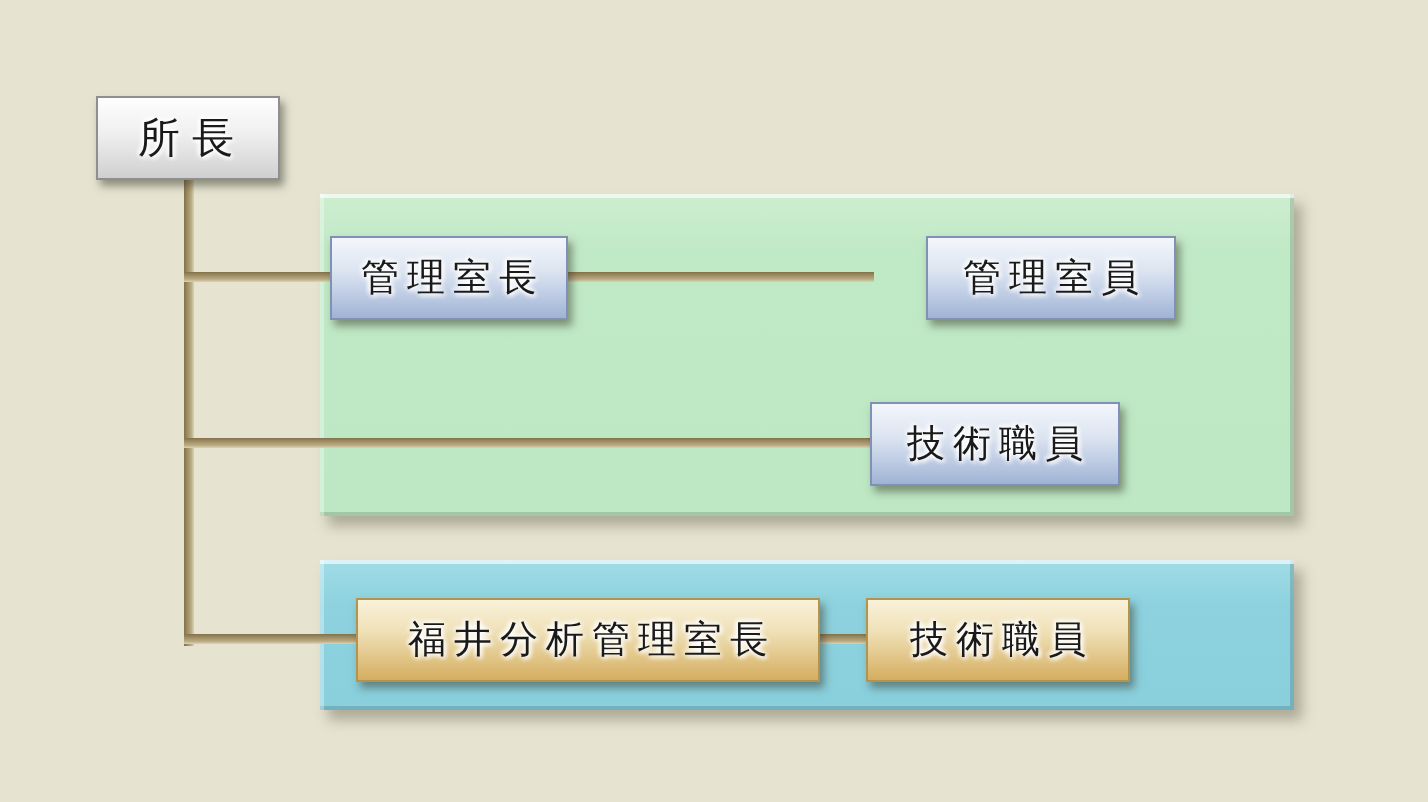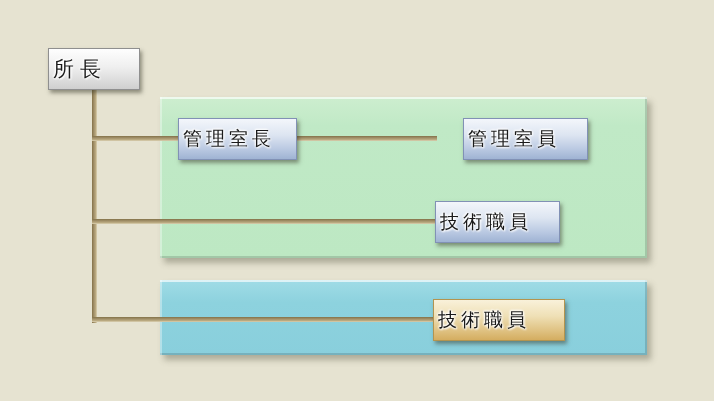--- a/index.html
+++ b/index.html
@@ -42,21 +42,21 @@
     background:linear-gradient(to right,#837249 0%,#a3916a 40%,#b8a87f 70%,#dcd2b4 100%);
   }
   .trunk   {left:92px;top:87px;height:236px;}
   .branch1 {left:92px;top:136px;width:345px;}
   .branch2 {left:92px;top:219px;width:345px;}
   .branch3 {left:92px;top:317px;width:345px;}
   
   .node{
     position:absolute;
     z-index:3;
-    display:flex;align-items:center;justify-content:flex-start;
+    display:flex;align-items:center;justify-content:center;
     color:#1a1a1a;
     letter-spacing:4px;
     font-size:19px;
     font-weight:500;
     text-shadow:0 0 3px #fff,0 0 3px #fff,1px 1px 2px #fff,-1px -1px 2px #fff;
     box-shadow:2px 3px 4px rgba(55,55,40,0.5);
     white-space:nowrap;
   }
   .node span{display:block;text-indent:4px;} 
   .node.root{
@@ -66,21 +66,21 @@
     border:1px solid #8f8f8f;
   }
   .node.blue-node{
     background:linear-gradient(to bottom,#f3f6fb 0%,#dde5f1 40%,#bac9e2 75%,#9fb3d3 100%);
     border:1px solid #8191b5;
   }
   .node.gold-node{
     background:linear-gradient(to bottom,#f9f1da 0%,#efe0b6 40%,#e0c384 75%,#d4ad60 100%);
     border:1px solid #b3944f;
   }
-  .n-admin-chief {left:178px;top:118px;width:117px;height:40px;}
+  .n-admin-chief {left:165px;top:118px;width:117px;height:40px;}
   .n-admin-staff {left:435px;top:118px;width:123px;height:40px;margin-left:28px;}
   .n-tech-green  {left:435px;top:201px;width:123px;height:40px;}
   .n-fukui-chief {left:178px;top:299px;width:230px;height:40px;}
   .n-tech-gold   {left:433px;top:299px;width:130px;height:40px;}
 </style>
 </head>
 <body>
 
 <div class="canvas">
 
@@ -101,18 +101,21 @@
   </div>
 
   <div class="node blue-node n-admin-staff">
     <span>管理室員</span>
   </div>
 
   <div class="node blue-node n-tech-green">
     <span>技術職員</span>
   </div>
 
+  <div class="node gold-node n-fukui-chief">
+    <span>福井分析管理室長</span>
+  </div>
 
   <div class="node gold-node n-tech-gold">
     <span>技術職員</span>
   </div>
 
 </div>
 
 </body></html>

